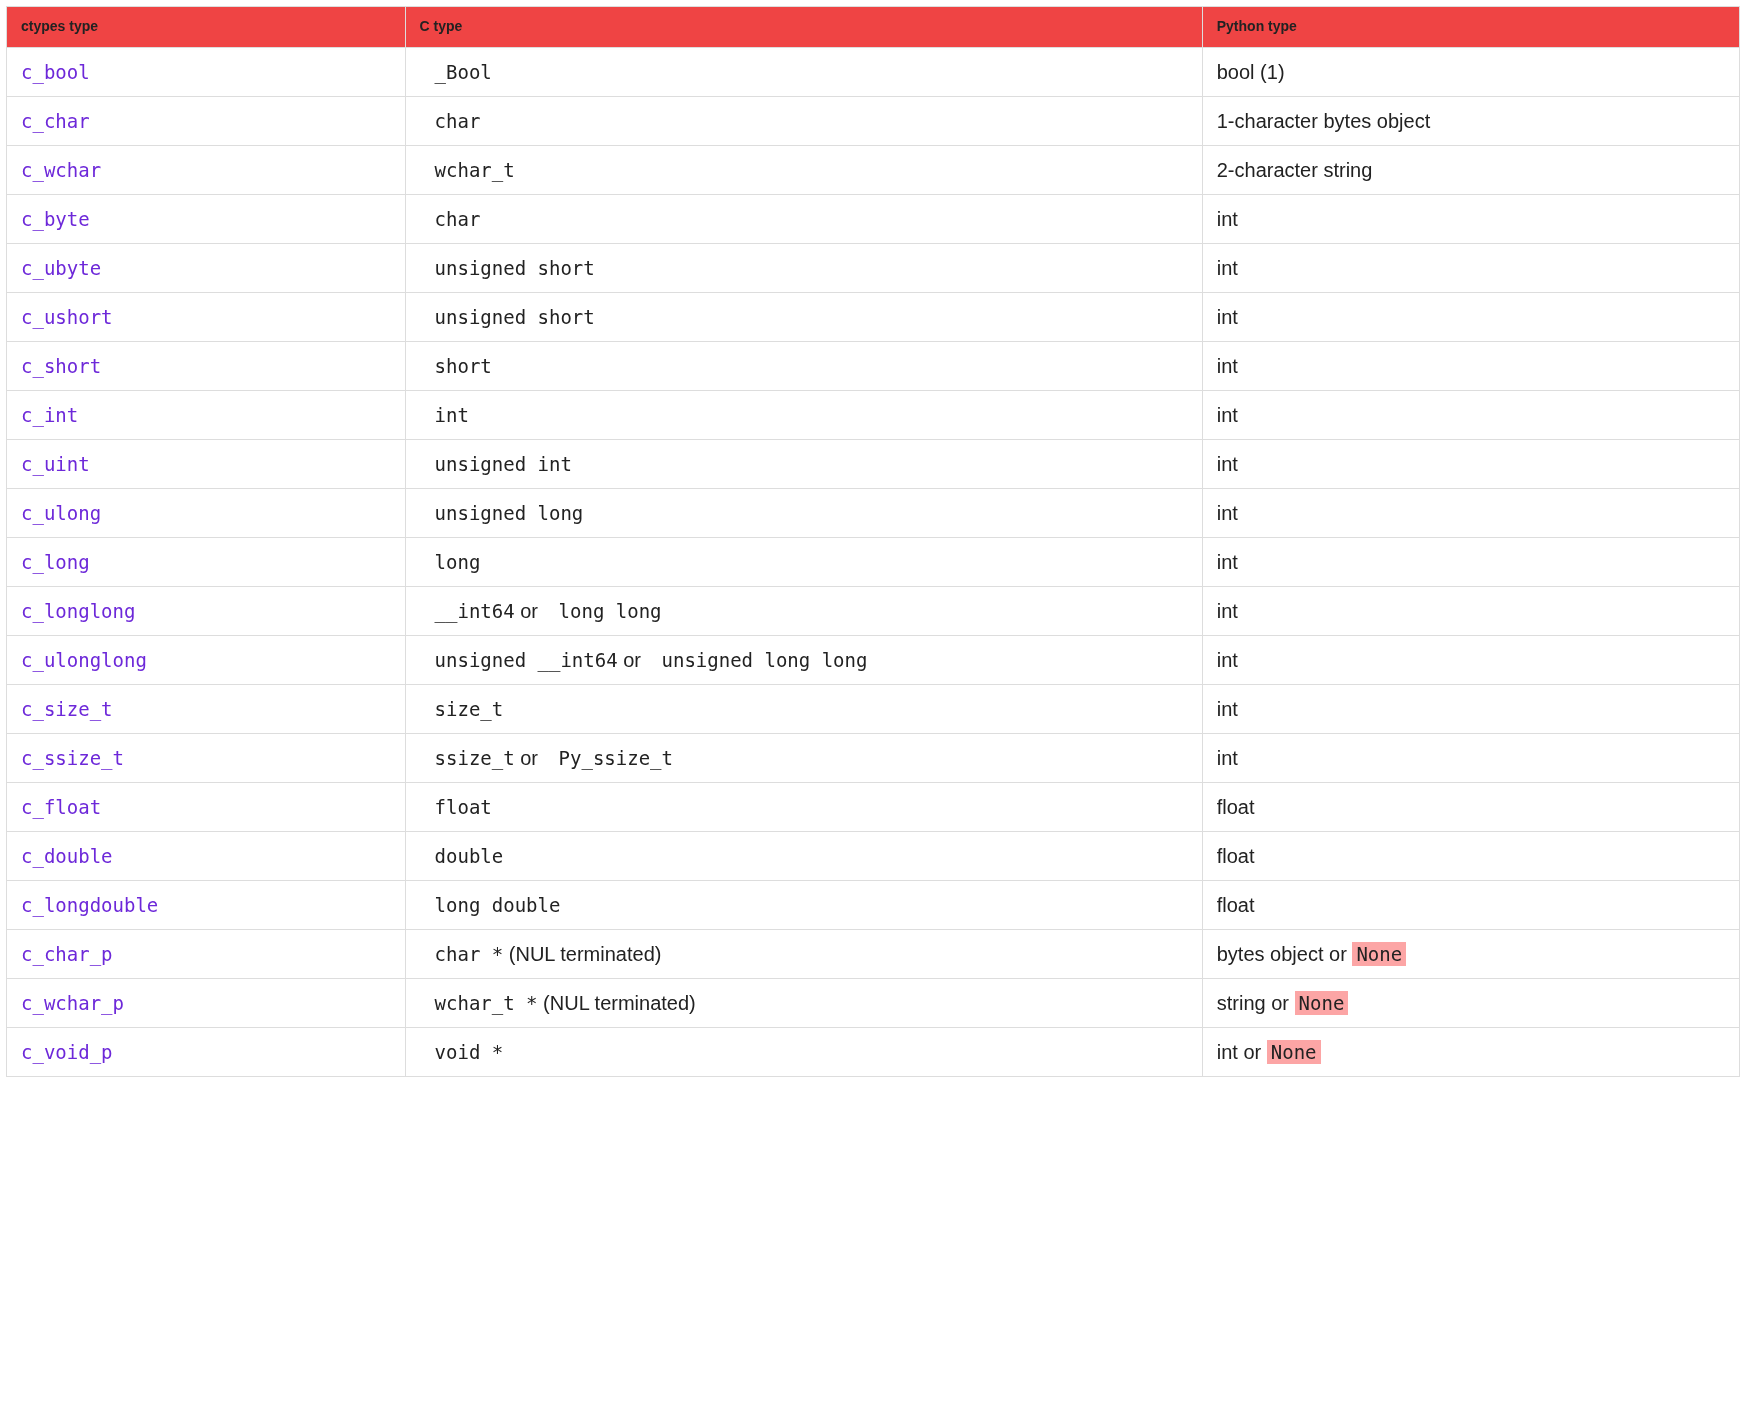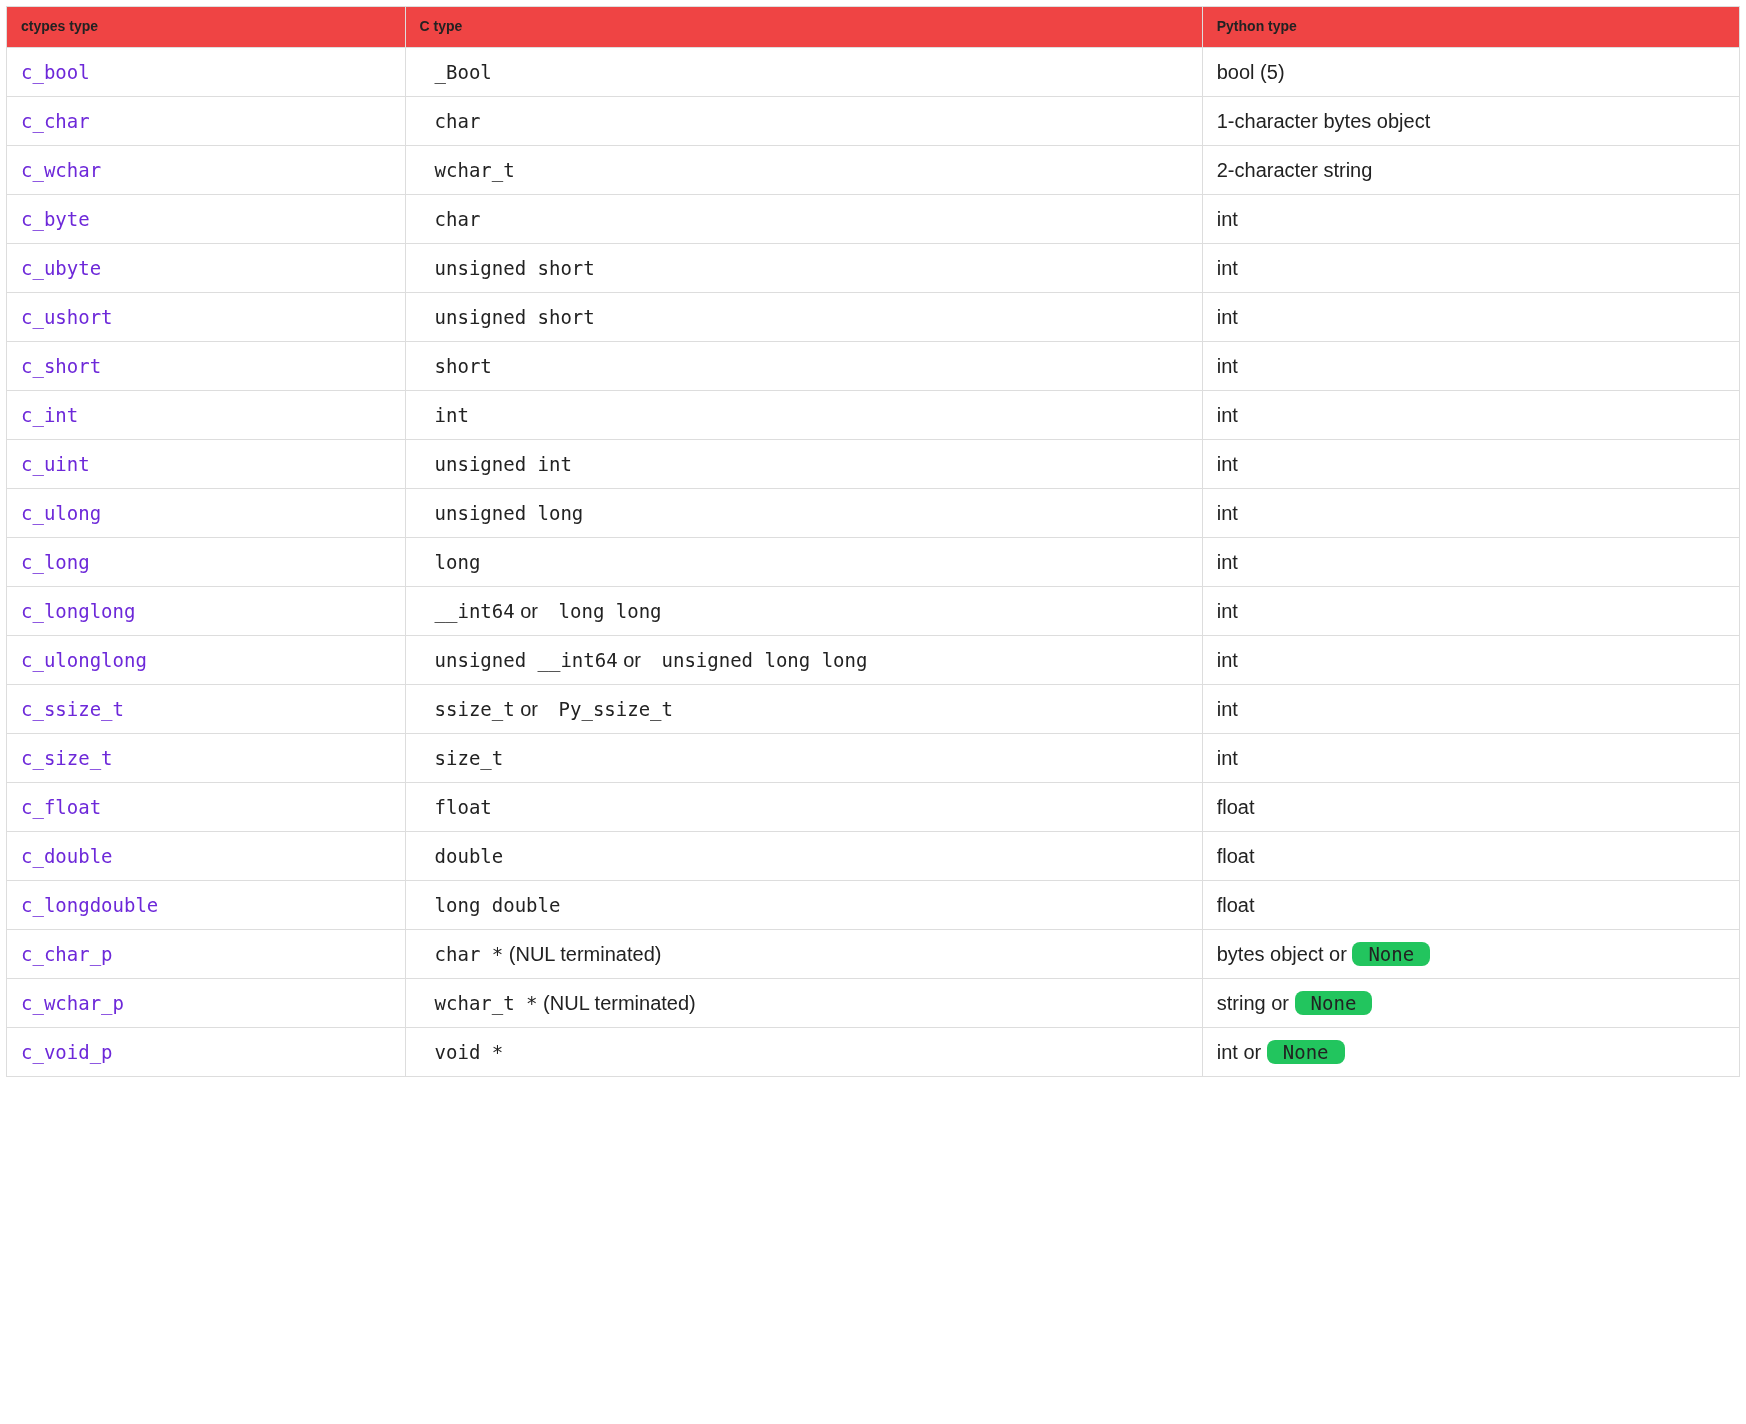--- a/index.html
+++ b/index.html
@@ -49,23 +49,23 @@
   
   .code {
     font-family: Menlo, Consolas, "DejaVu Sans Mono", "Courier New", monospace;
     font-size: 19px;
     color: #222222;
     margin-left: 15px;
   }
   
   .code-bg {
     font-family: Menlo, Consolas, "DejaVu Sans Mono", "Courier New", monospace;
-    background: #22c55e;
-    border-radius: 8px;
-    padding: 1px 16px;
+    background: #fca5a5;
+    border-radius: 0;
+    padding: 1px 4px;
     font-size: 19px;
     color: #222222;
   }
   
   .plain {
     font-family: "Lucida Grande", "Lucida Sans Unicode", "Helvetica Neue", Arial, sans-serif;
     color: #222222;
   }
 </style>
 </head>
@@ -82,21 +82,21 @@
       <th>ctypes type</th>
       <th>C type</th>
       <th>Python type</th>
     </tr>
   </thead>
   <tbody id="table-body">
 
   <tr>
         <td><a class="ctype-link" href="#">c_bool</a></td>
         <td><span><span class="code">_Bool</span></span></td>
-        <td><span><span class="plain">bool (5)</span></span></td>
+        <td><span><span class="plain">bool (1)</span></span></td>
       </tr>
       <tr>
         <td><a class="ctype-link" href="#">c_char</a></td>
         <td><span><span class="code">char</span></span></td>
         <td><span><span class="plain">1-character bytes object</span></span></td>
       </tr>
       <tr>
         <td><a class="ctype-link" href="#">c_wchar</a></td>
         <td><span><span class="code">wchar_t</span></span></td>
         <td><span><span class="plain">2-character string</span></span></td>
@@ -145,27 +145,27 @@
         <td><a class="ctype-link" href="#">c_longlong</a></td>
         <td><span><span class="code">__int64</span><span class="plain"> or </span><span class="code">long long</span></span></td>
         <td><span><span class="plain">int</span></span></td>
       </tr>
       <tr>
         <td><a class="ctype-link" href="#">c_ulonglong</a></td>
         <td><span><span class="code">unsigned __int64</span><span class="plain"> or </span><span class="code">unsigned long long</span></span></td>
         <td><span><span class="plain">int</span></span></td>
       </tr>
       <tr>
-        <td><a class="ctype-link" href="#">c_ssize_t</a></td>
-        <td><span><span class="code">ssize_t</span><span class="plain"> or </span><span class="code">Py_ssize_t</span></span></td>
+        <td><a class="ctype-link" href="#">c_size_t</a></td>
+        <td><span><span class="code">size_t</span></span></td>
         <td><span><span class="plain">int</span></span></td>
       </tr>
       <tr>
-        <td><a class="ctype-link" href="#">c_size_t</a></td>
-        <td><span><span class="code">size_t</span></span></td>
+        <td><a class="ctype-link" href="#">c_ssize_t</a></td>
+        <td><span><span class="code">ssize_t</span><span class="plain"> or </span><span class="code">Py_ssize_t</span></span></td>
         <td><span><span class="plain">int</span></span></td>
       </tr>
       <tr>
         <td><a class="ctype-link" href="#">c_float</a></td>
         <td><span><span class="code">float</span></span></td>
         <td><span><span class="plain">float</span></span></td>
       </tr>
       <tr>
         <td><a class="ctype-link" href="#">c_double</a></td>
         <td><span><span class="code">double</span></span></td>

